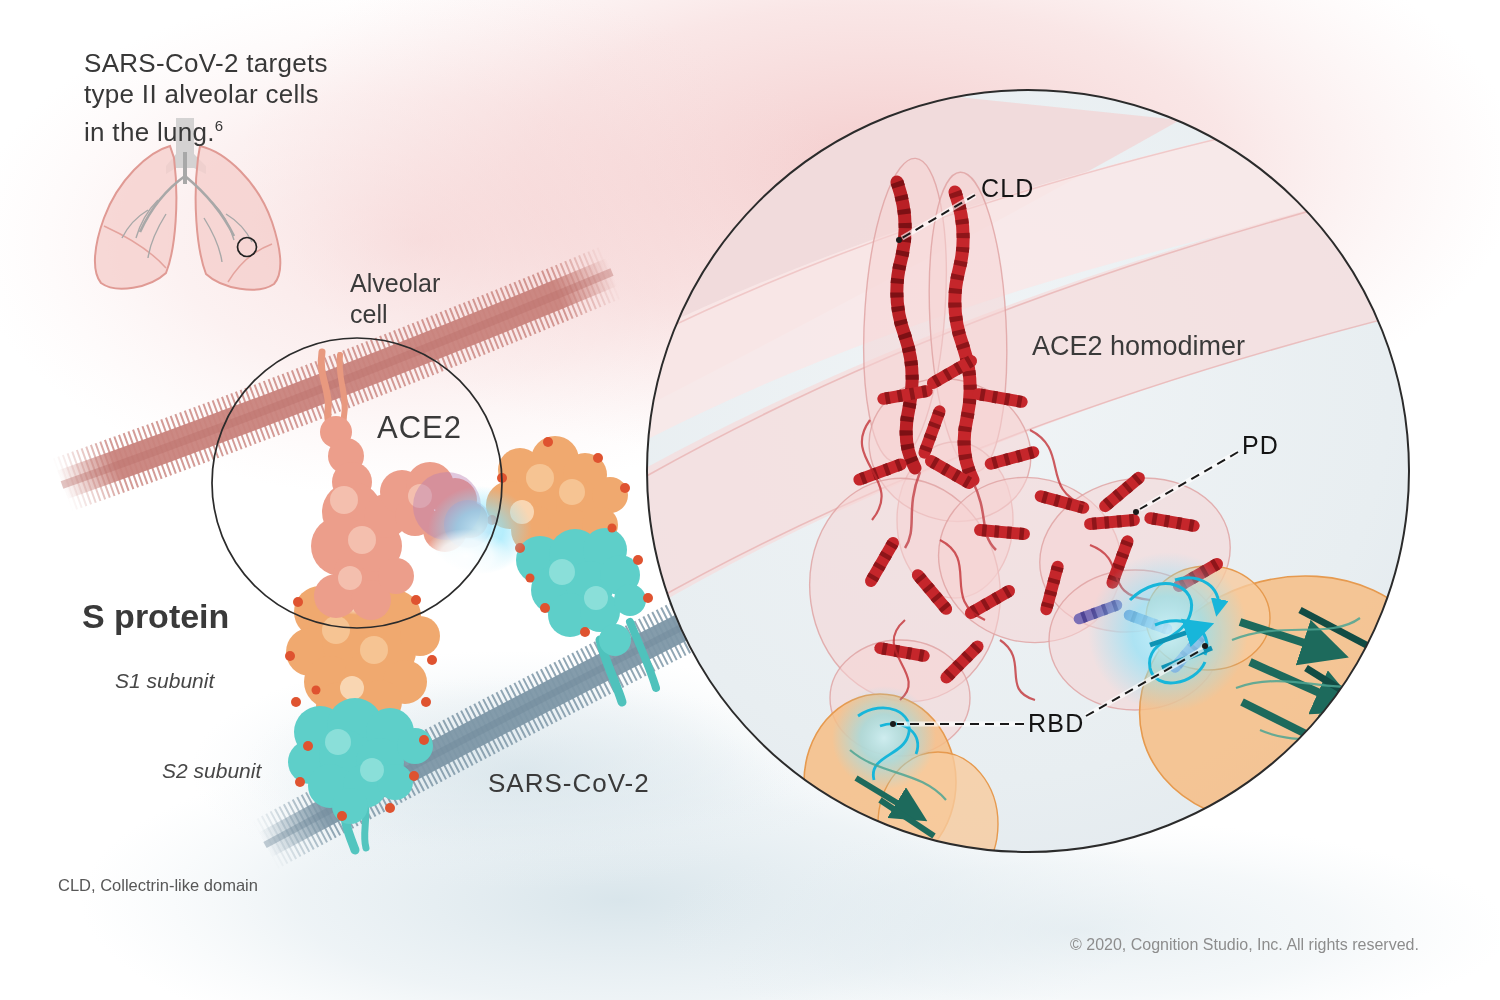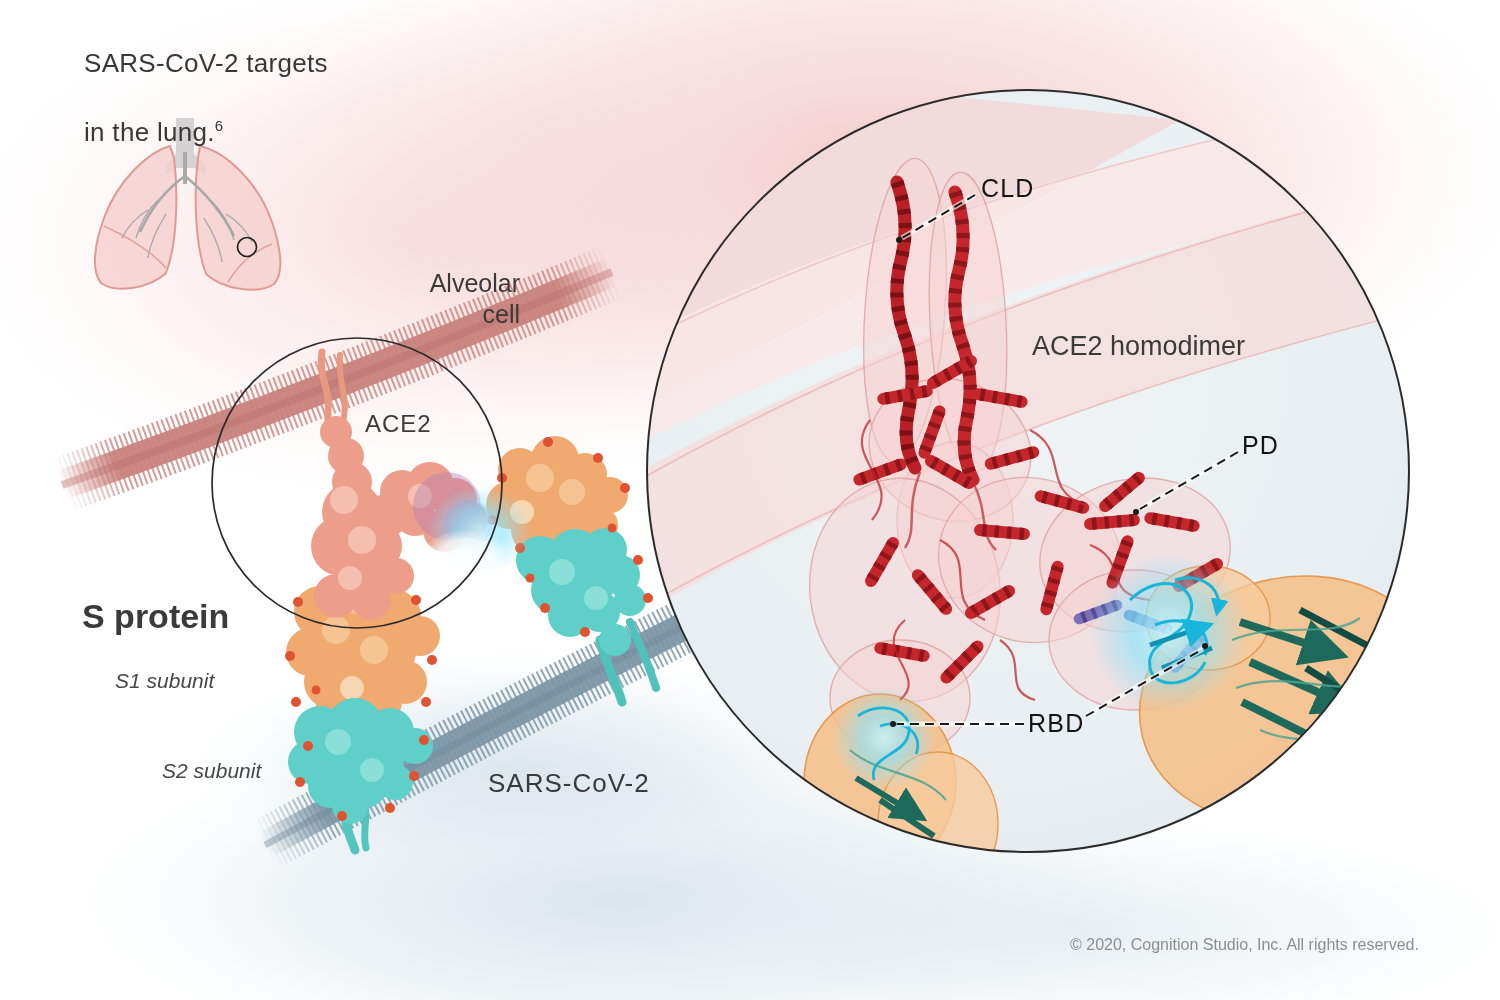--- a/index.html
+++ b/index.html
@@ -2,22 +2,22 @@
 <html><head>
 <meta charset="utf-8">
 <style>
   html,body{margin:0;padding:0;background:#fff;}
   .canvas{position:relative;width:1500px;height:1000px;overflow:hidden;background:#ffffff;
           font-family:"Liberation Sans","DejaVu Sans",sans-serif;}
   .canvas svg.art{position:absolute;left:0;top:0;}
   .lbl{position:absolute;color:#3a3a3a;white-space:nowrap;}
   .lbl-title{left:84px;top:48px;font-size:26px;line-height:31px;letter-spacing:.3px;color:#383838;}
   .lbl-title sup{font-size:15px;}
-  .lbl-alveolar{left:350px;top:268px;width:170px;text-align:right;font-size:25px;line-height:31px;}
-  .lbl-ace2{left:365px;top:410px;font-size:24px;letter-spacing:1px;text-align:center;}
+  .lbl-alveolar{left:350px;top:268px;width:170px;text-align:left;font-size:25px;line-height:31px;}
+  .lbl-ace2{left:377px;top:410px;font-size:31px;letter-spacing:1px;text-align:center;}
   .lbl-sprotein{left:82px;top:597px;font-size:34px;font-weight:bold;}
   .lbl-italic{font-style:italic;font-size:21px;color:#474747;}
   .lbl-s1{left:115px;top:669px;}
   .lbl-s2{left:162px;top:759px;}
   .lbl-sars{left:488px;top:768px;font-size:26px;letter-spacing:1px;}
   .lbl-bold{font-weight:normal;color:#141414;letter-spacing:1.2px;}
   .lbl-cld{left:981px;top:174px;font-size:25px;}
   .lbl-homodimer{left:1032px;top:331px;font-size:27px;}
   .lbl-pd{left:1242px;top:431px;font-size:25px;text-align:right;}
   .lbl-rbd{left:1028px;top:709px;font-size:25px;}
@@ -414,40 +414,41 @@
           <circle cx="1205" cy="646" r="3" fill="#1a1a1a"></circle>
         </g>
       </g>
     </g>
     <circle cx="1028" cy="471" r="381" fill="none" stroke="#2b2b2b" stroke-width="2"></circle>
   </g>
 </svg>
 
 <div class="lbl lbl-title">
   <span>SARS-CoV-2 targets</span><br>
-  <br>
+  <span>type II alveolar cells</span><br>
   <span>in the lung.</span><sup>6</sup>
 </div>
 
 <div class="lbl lbl-alveolar">
   <span>Alveolar</span><br>
   <span>cell</span>
 </div>
 
 <div class="lbl lbl-ace2">ACE2</div>
 <div class="lbl lbl-sprotein">S protein</div>
 <div class="lbl lbl-italic lbl-s1">S1 subunit</div>
 <div class="lbl lbl-italic lbl-s2">S2 subunit</div>
 <div class="lbl lbl-sars">SARS-CoV-2</div>
 
 <div class="lbl lbl-bold lbl-cld">CLD</div>
 <div class="lbl lbl-homodimer">ACE2 homodimer</div>
 <div class="lbl lbl-bold lbl-pd">PD</div>
 <div class="lbl lbl-bold lbl-rbd">RBD</div>
 
 <div class="lbl lbl-legend">
+  <div>CLD, Collectrin-like domain</div>
   
   
 </div>
 
 <div class="lbl lbl-copy">© 2020, Cognition Studio, Inc. All rights reserved.</div>
 
 </div>
 
 </body></html>

